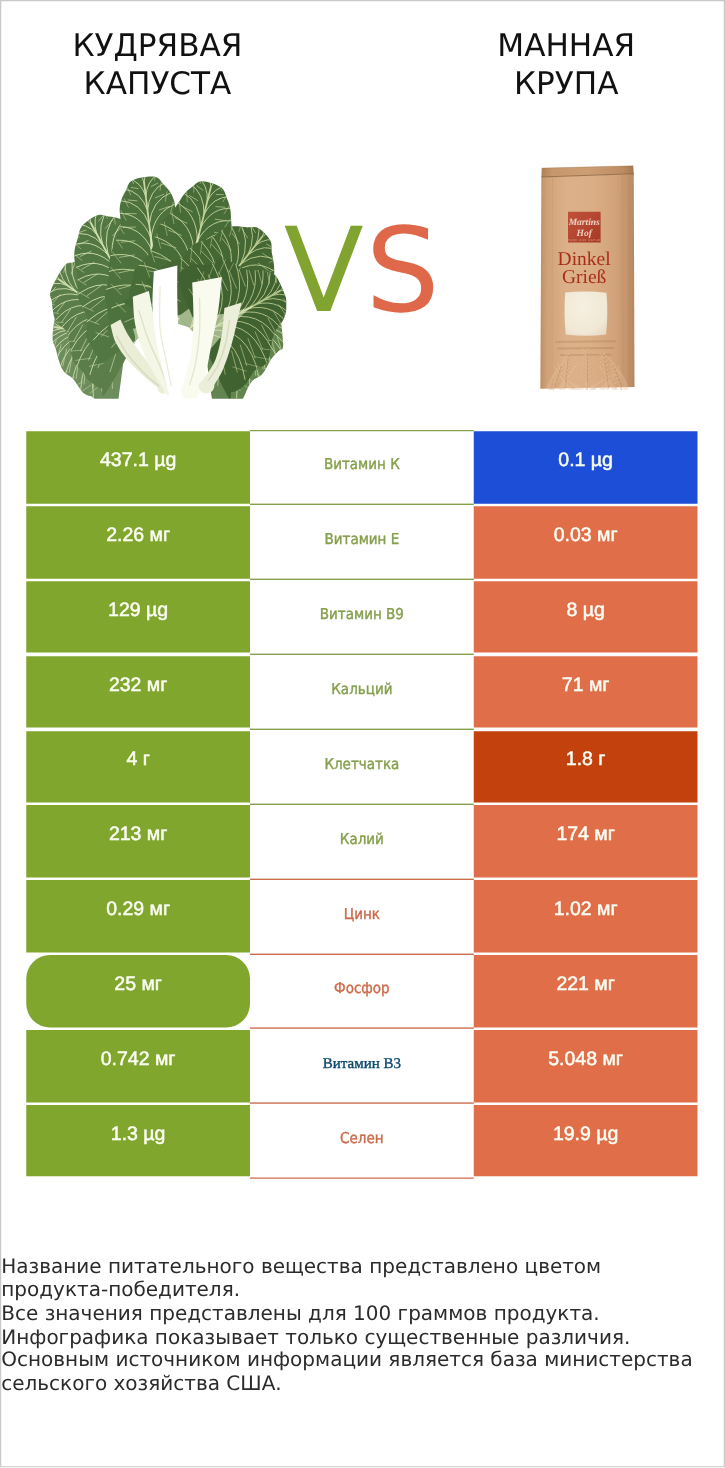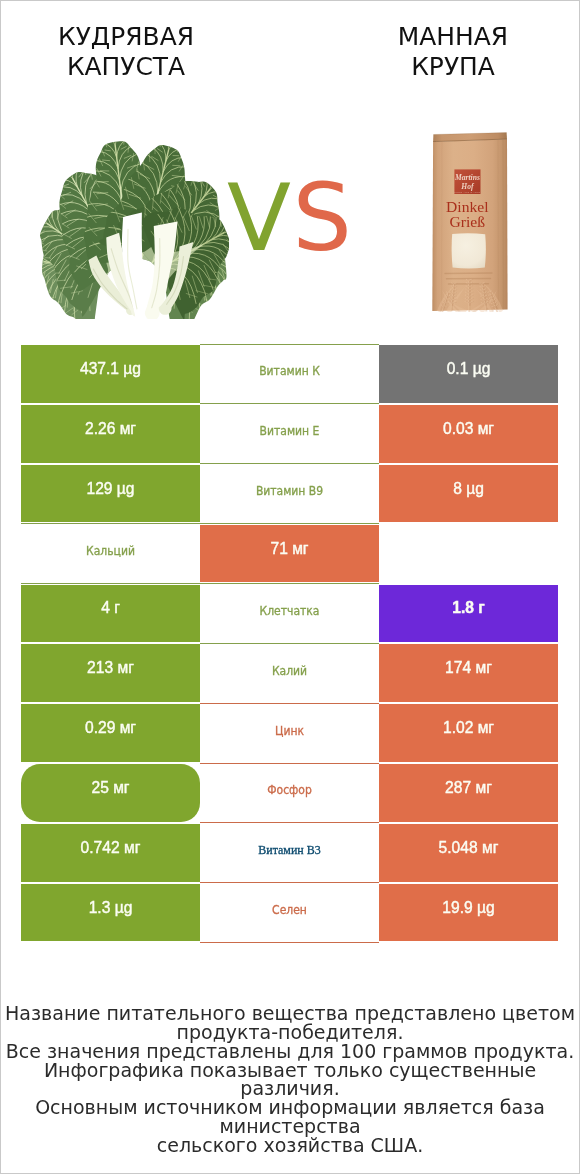--- a/index.html
+++ b/index.html
@@ -16,21 +16,21 @@
   .vs{position:absolute;left:226px;top:167px;font-family:"DejaVu Sans",sans-serif;font-size:93.5px;line-height:100px;font-weight:400;letter-spacing:1.5px;}
   .vs .v{color:#81a32f;}
   .vs .s{color:#e0684a;}
   .table{position:absolute;left:20px;top:343px;width:537px;}
   .row{display:flex;height:59.87px;}
   .cellwrap{width:179px;height:59.87px;padding:1.2px 0;box-sizing:border-box;}
   .cellwrap.midwrap{padding:0;}
   .cell{display:flex;align-items:center;justify-content:center;box-sizing:border-box;height:100%;}
   .cell.val{color:#fbfdf3;padding-bottom:10px;font-family:"Liberation Sans",sans-serif;font-weight:400;font-size:15.6px;letter-spacing:0;-webkit-text-stroke:0.42px #fbfdf3;}
   .cell.mid{padding-bottom:5px;margin-top:-0.5px;height:calc(100% + 1px);font-family:"DejaVu Sans",sans-serif;font-stretch:condensed;font-weight:400;font-size:12px;-webkit-text-stroke:0.3px;background:#fff;border-top:1px solid;border-bottom:1px solid;}
-  .footer{position:absolute;left:0;top:1003px;width:578px;text-align:center;font-family:"DejaVu Sans",sans-serif;font-size:19px;line-height:18.85px;color:#2b2b2b;}
+  .footer{position:absolute;left:0;top:1003px;width:578px;text-align:left;font-family:"DejaVu Sans",sans-serif;font-size:16px;line-height:18.85px;color:#2b2b2b;}
 </style>
 </head>
 <body>
 
 <div class="page">
   <div class="titles">
     <div class="title left">
       <div>КУДРЯВАЯ</div>
       <div>КАПУСТА</div>
     </div>
@@ -759,21 +759,21 @@
   </div>
   <div class="table">
       <div class="row">
         <div class="cellwrap">
           <div class="cell val left" style="background: rgb(128, 166, 46);">437.1 µg</div>
         </div>
         <div class="cellwrap midwrap">
           <div class="cell mid" style="color: rgb(133, 160, 76); border-color: rgb(133, 160, 76);">Витамин К</div>
         </div>
         <div class="cellwrap">
-          <div class="cell val right" style="background: #737373;">0.1 µg</div>
+          <div class="cell val right" style="background: #1d4ed8;">0.1 µg</div>
         </div>
       </div>
       <div class="row">
         <div class="cellwrap">
           <div class="cell val left" style="background: rgb(128, 166, 46);">2.26 мг</div>
         </div>
         <div class="cellwrap midwrap">
           <div class="cell mid" style="color: rgb(133, 160, 76); border-color: rgb(133, 160, 76);">Витамин Е</div>
         </div>
         <div class="cellwrap">
@@ -785,36 +785,39 @@
           <div class="cell val left" style="background: rgb(128, 166, 46);">129 µg</div>
         </div>
         <div class="cellwrap midwrap">
           <div class="cell mid" style="color: rgb(133, 160, 76); border-color: rgb(133, 160, 76);">Витамин B9</div>
         </div>
         <div class="cellwrap">
           <div class="cell val right" style="background: rgb(224, 110, 73);">8 µg</div>
         </div>
       </div>
       <div class="row">
+        <div class="cellwrap">
+          <div class="cell val left" style="background: rgb(128, 166, 46);">232 мг</div>
+        </div>
         <div class="cellwrap midwrap">
           <div class="cell mid" style="color: rgb(133, 160, 76); border-color: rgb(133, 160, 76);">Кальций</div>
         </div>
         <div class="cellwrap">
           <div class="cell val right" style="background: rgb(224, 110, 73);">71 мг</div>
         </div>
       </div>
       <div class="row">
         <div class="cellwrap">
           <div class="cell val left" style="background: rgb(128, 166, 46);">4 г</div>
         </div>
         <div class="cellwrap midwrap">
           <div class="cell mid" style="color: rgb(133, 160, 76); border-color: rgb(133, 160, 76);">Клетчатка</div>
         </div>
         <div class="cellwrap">
-          <div class="cell val right" style="background: #6d28d9; font-weight: bold;">1.8 г</div>
+          <div class="cell val right" style="background: #c2410c;">1.8 г</div>
         </div>
       </div>
       <div class="row">
         <div class="cellwrap">
           <div class="cell val left" style="background: rgb(128, 166, 46);">213 мг</div>
         </div>
         <div class="cellwrap midwrap">
           <div class="cell mid" style="color: rgb(133, 160, 76); border-color: rgb(133, 160, 76);">Калий</div>
         </div>
         <div class="cellwrap">
@@ -833,21 +836,21 @@
         </div>
       </div>
       <div class="row">
         <div class="cellwrap">
           <div class="cell val left" style="background: rgb(128, 166, 46); border-radius: 19px;">25 мг</div>
         </div>
         <div class="cellwrap midwrap">
           <div class="cell mid" style="color: rgb(203, 107, 74); border-color: rgb(203, 107, 74);">Фосфор</div>
         </div>
         <div class="cellwrap">
-          <div class="cell val right" style="background: rgb(224, 110, 73);">287 мг</div>
+          <div class="cell val right" style="background: rgb(224, 110, 73);">221 мг</div>
         </div>
       </div>
       <div class="row">
         <div class="cellwrap">
           <div class="cell val left" style="background: rgb(128, 166, 46);">0.742 мг</div>
         </div>
         <div class="cellwrap midwrap">
           <div class="cell mid" style="color: #0c4a6e; border-color: rgb(203, 107, 74); font-family: Liberation Serif, serif;">Витамин B3</div>
         </div>
         <div class="cellwrap">

